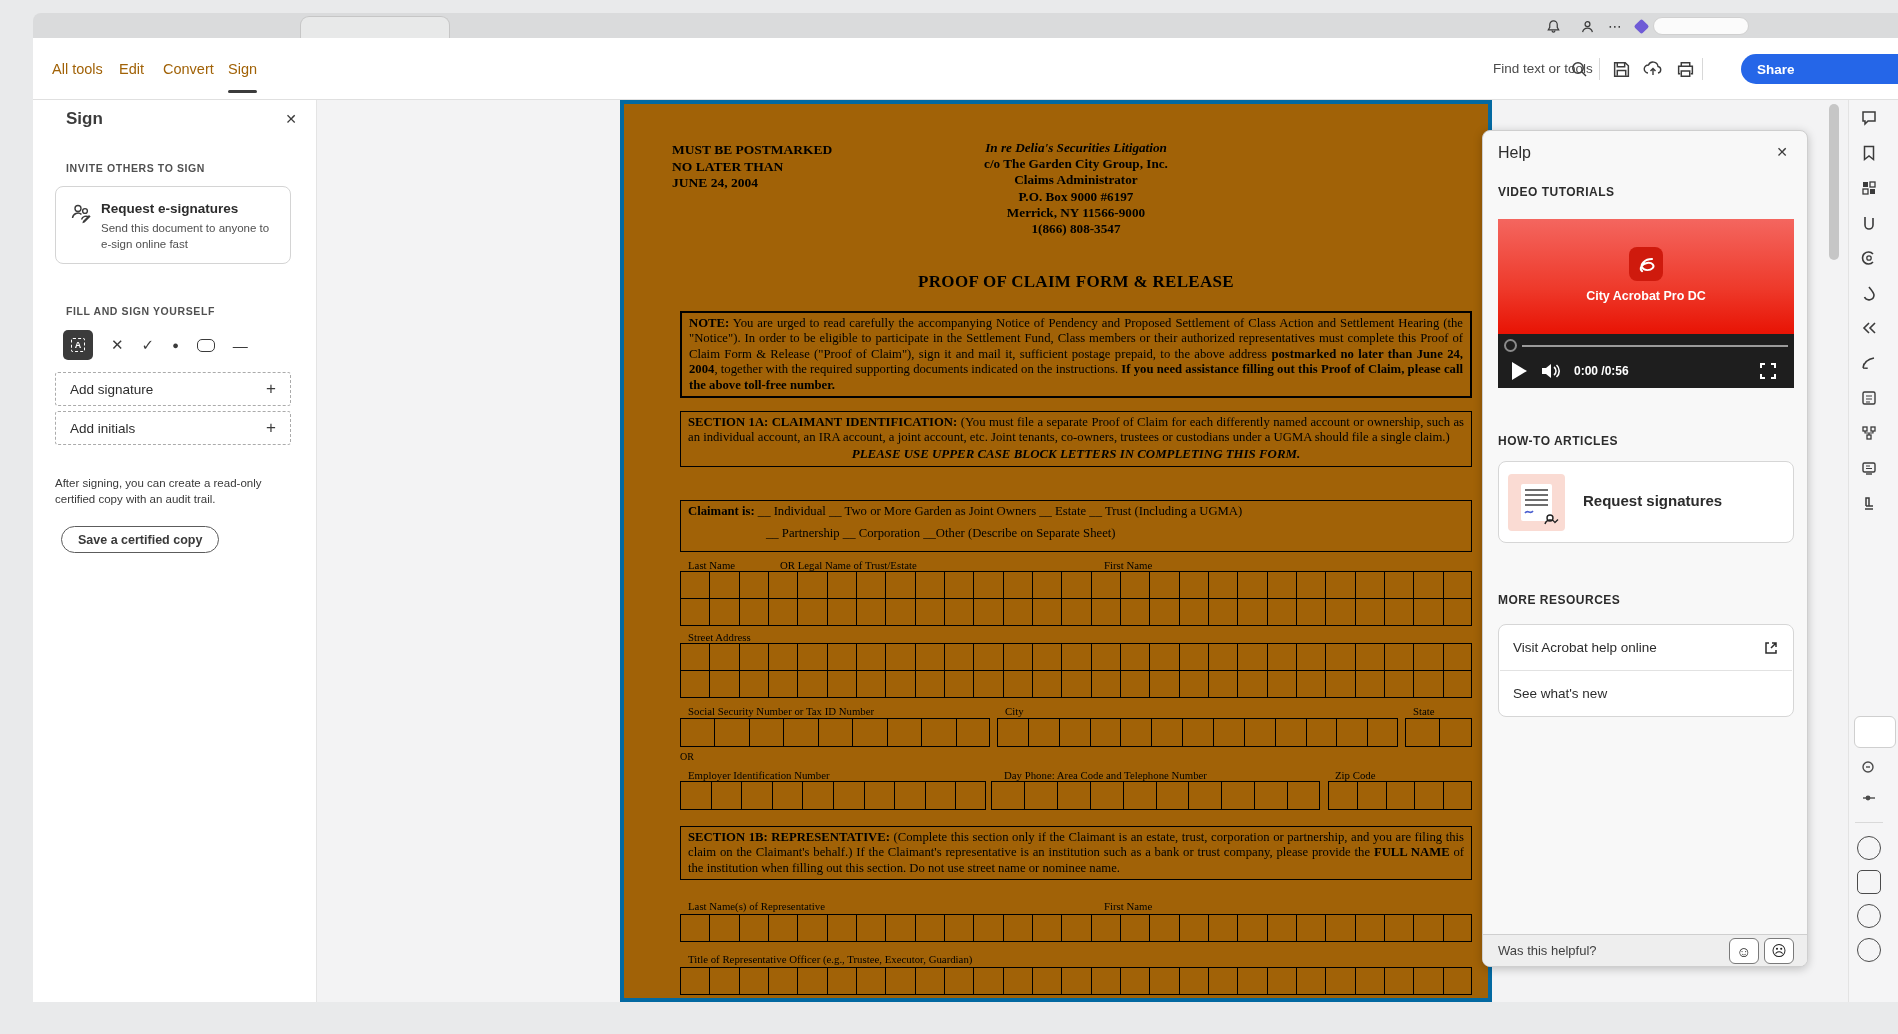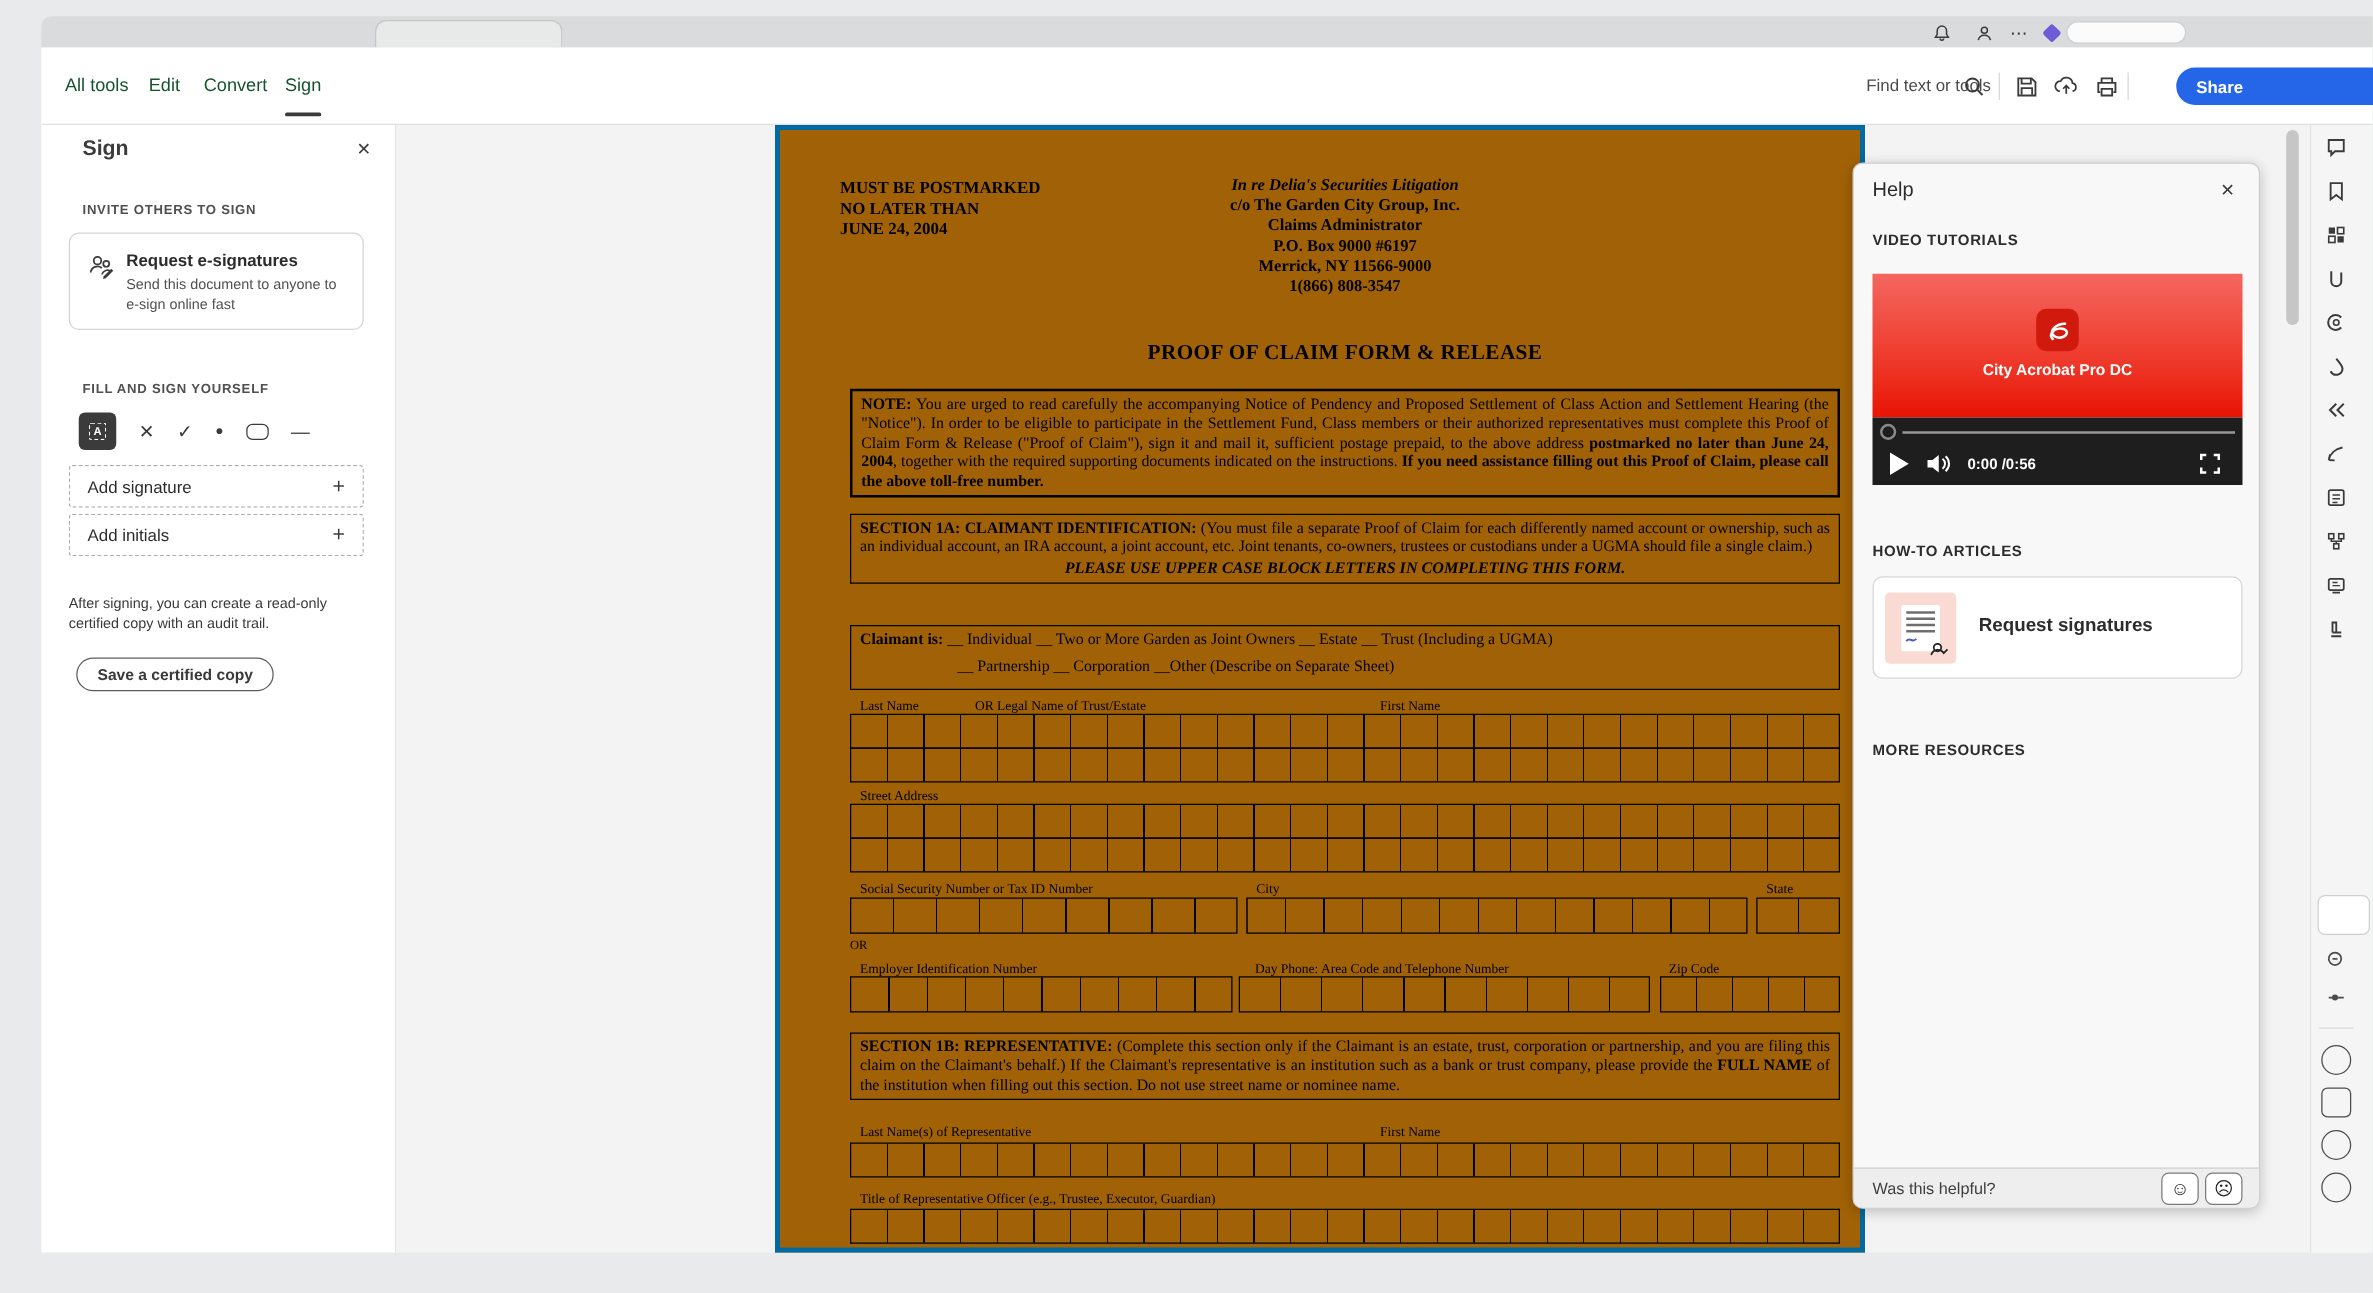--- a/index.html
+++ b/index.html
@@ -11,21 +11,21 @@
   .tabstrip { left:33px; top:13px; width:1865px; height:25px; background:#dadbdc; border-top-left-radius:8px; }
   .ts-tab { position:absolute; left:267px; top:3px; width:150px; height:22px; background:#e8e9e9;
     border:1px solid #c6c6c6; border-bottom:none; border-radius:9px 9px 0 0; }
   .ts-pill { position:absolute; left:1620px; top:4px; width:96px; height:18px; background:#fbfbfb;
     border:1px solid #d0d0d0; border-radius:9px; }
   .ts-ic { position:absolute; top:3px; width:20px; height:20px; display:flex; align-items:center; justify-content:center; color:#3b3b3b; }
   .diamond { width:11px; height:11px; background:#6f5bd6; transform:rotate(45deg); border-radius:2px; }
 
   
   .toolbar { left:33px; top:38px; width:1865px; height:62px; background:#ffffff; border-bottom:1px solid #e0e0e0; }
-  .menu-item { position:absolute; top:0; height:62px; display:flex; align-items:center; font-size:14.5px; color:#14532d; cursor:default; }
+  .menu-item { position:absolute; top:0; height:62px; display:flex; align-items:center; font-size:14.5px; color:#a16207; cursor:default; }
   .menu-item.active::after { content:""; position:absolute; left:0; right:0; bottom:7px; height:3px; background:#3b3b3b; border-radius:2px; }
   .find-label { position:absolute; top:23px; font-size:13.5px; color:#4b4b4b; }
   .tb-ic { position:absolute; top:19px; width:24px; height:24px; display:flex; align-items:center; justify-content:center; }
   .tb-sep { position:absolute; top:20px; width:1px; height:22px; background:#d8d8d8; }
   .share-btn { position:absolute; left:1708px; top:16px; width:190px; height:30px; background:#2566e8;
     border-radius:15px; color:#fff; font-size:13.5px; font-weight:700; display:flex; align-items:center; padding-left:16px; }
 
   
   .sign-panel { left:33px; top:100px; width:284px; height:902px; background:#fff; border-right:1px solid #e4e4e4; }
   .sp-title { position:absolute; left:33px; top:9px; font-size:17px; font-weight:700; color:#3b3b3b; }
@@ -471,19 +471,34 @@
         <path d="M17 16h23M17 21h23M17 26h23M17 31h23" stroke="#6e6e6e" stroke-width="2"></path>
         <path d="M17 39c3-4 5 2 8-2" stroke="#4a5fd0" stroke-width="1.6" fill="none"></path>
         <circle cx="42" cy="44" r="3" fill="none" stroke="#222" stroke-width="1.4"></circle>
         <path d="M37 50a5.5 5.5 0 0 1 10-1.5l3-3" stroke="#222" stroke-width="1.4" fill="none"></path>
       </svg>
     </div>
     <div class="art-title">Request signatures</div>
   </div>
 
   <div class="hp-sec" style="top:462px;">MORE RESOURCES</div>
+  <div class="hcard" style="top:493px;">
+    <div class="res-row">
+      <span>Visit Acrobat help online</span>
+      <span>
+        <svg width="16" height="16" viewBox="0 0 16 16">
+            <path d="M6 3H3v10h10v-3" fill="none" stroke="#2c2c2c" stroke-width="1.5"></path>
+            <path d="M9 3h4v4M13 3L8 8" fill="none" stroke="#2c2c2c" stroke-width="1.5"></path>
+          </svg>
+      </span>
+    </div>
+    <div class="res-div"></div>
+    <div class="res-row">
+      <span>See what's new</span>
+    </div>
+  </div>
 
   <div class="hp-footer">
     <div class="fb-label">Was this helpful?</div>
     <div class="fb-btn" style="left:246px;">☺</div>
     <div class="fb-btn" style="left:281px;">☹</div>
   </div>
 </div>
 
 </body></html>

